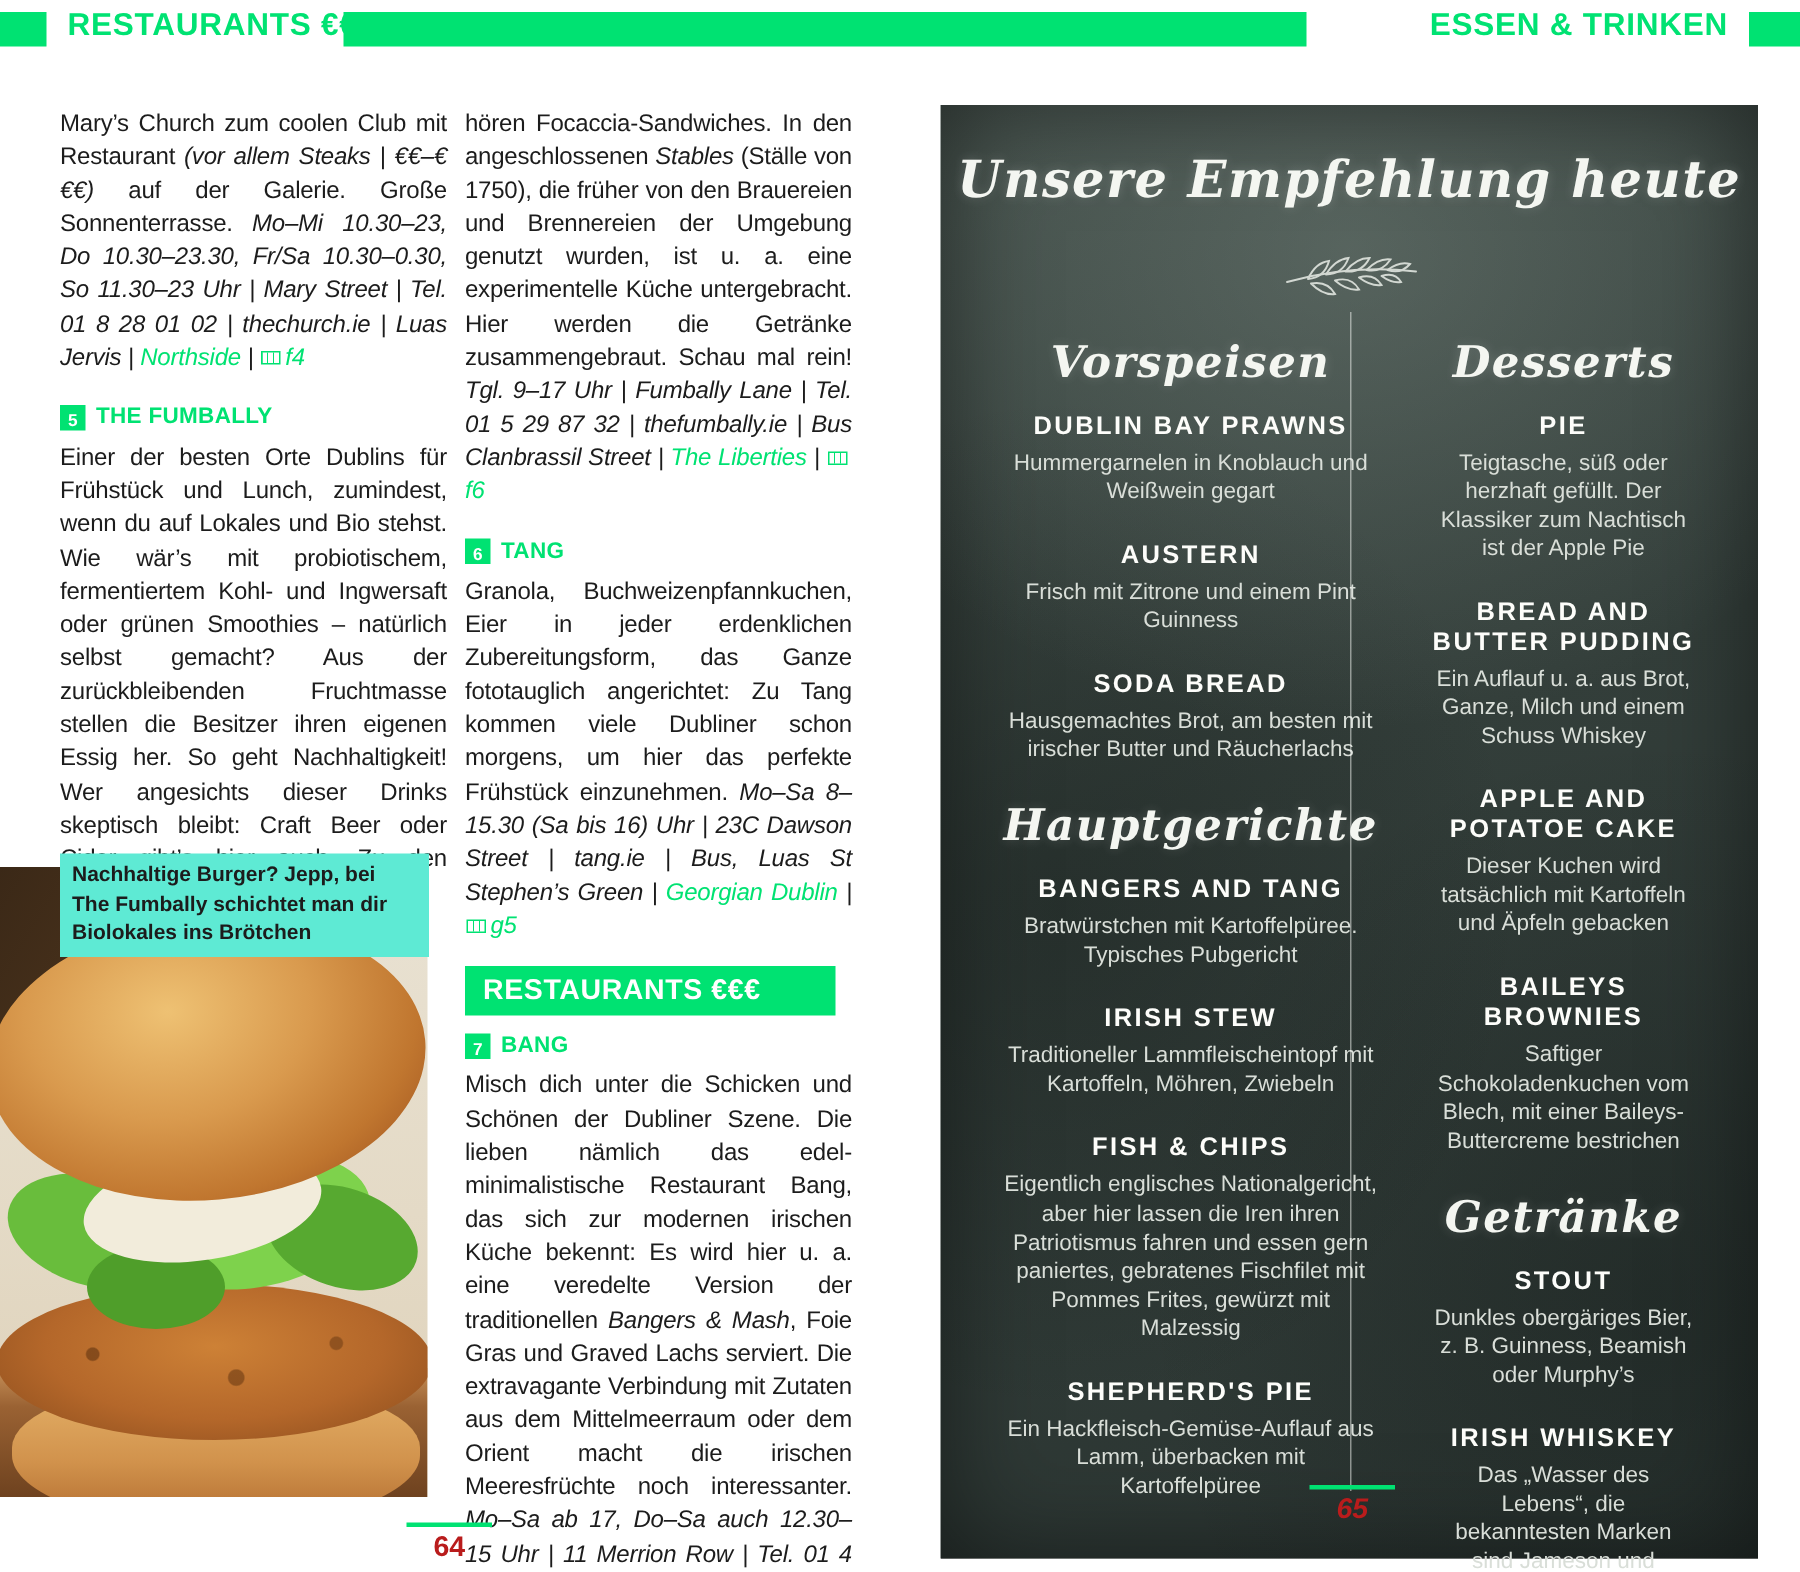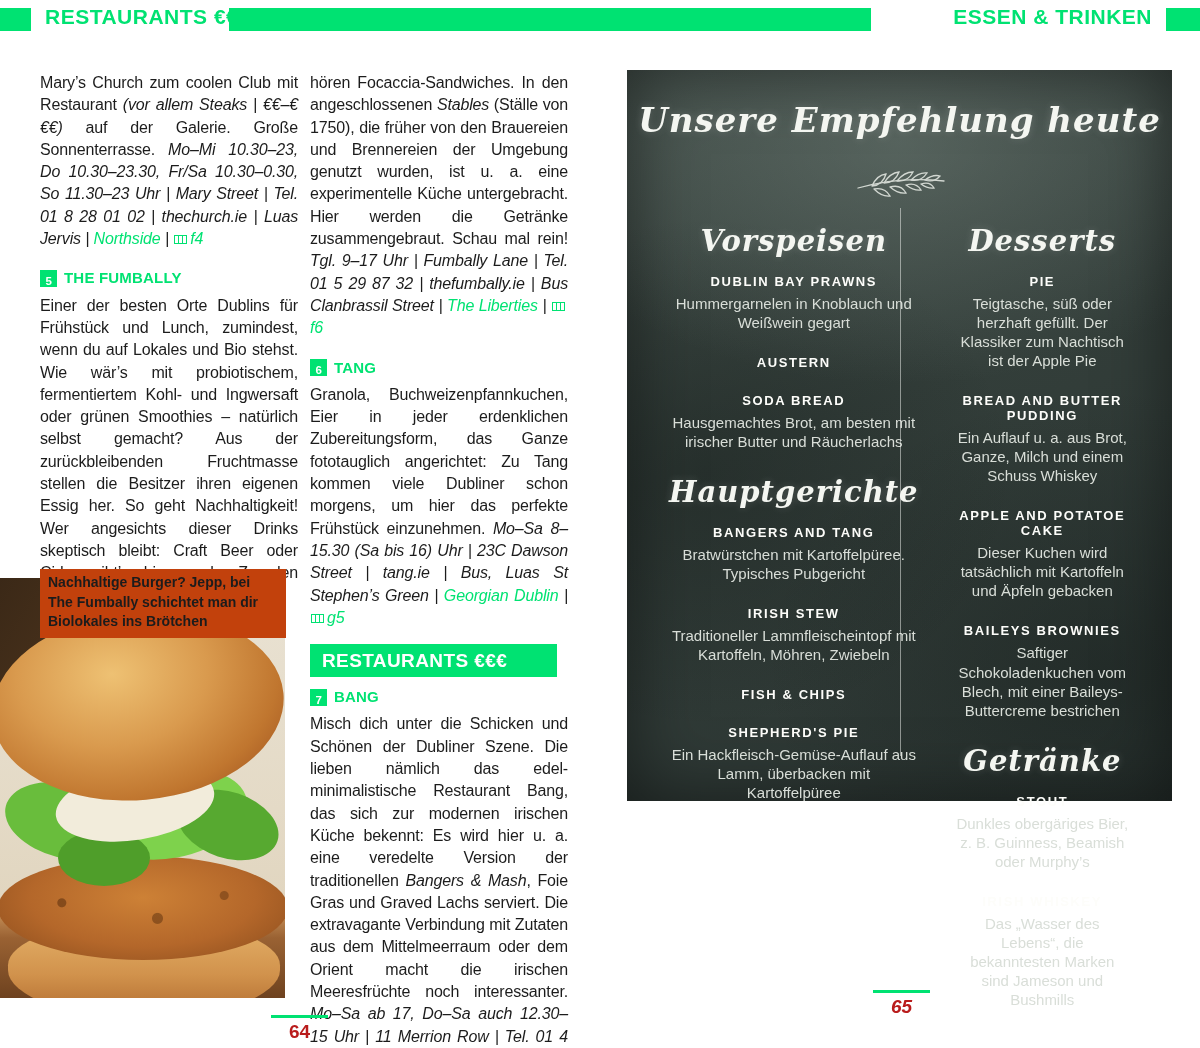--- a/index.html
+++ b/index.html
@@ -51,38 +51,38 @@
   .g2{left:92px;top:192px;width:156px;height:88px;background:#7ed24c;transform:rotate(-11deg);z-index:3;}
   .g3{left:176px;top:214px;width:104px;height:66px;background:#57a930;transform:rotate(18deg);z-index:3;}
   .g4{left:58px;top:252px;width:92px;height:56px;background:#4f9e2a;z-index:3;}
   .meat{left:-2px;top:278px;width:290px;height:104px;background:radial-gradient(ellipse at 50% 40%,#cd8136 0%,#b4672a 55%,#92511f 90%);z-index:2;}
   .meat::after{content:"";position:absolute;inset:0;border-radius:50%;background:
      radial-gradient(circle at 22% 45%,rgba(80,40,10,.5) 0 4px,transparent 5px),
      radial-gradient(circle at 55% 60%,rgba(80,40,10,.45) 0 5px,transparent 6px),
      radial-gradient(circle at 78% 38%,rgba(80,40,10,.4) 0 4px,transparent 5px);}
   .bun-bottom{left:8px;top:344px;width:272px;height:96px;background:linear-gradient(180deg,#e5b269 0%,#d1924c 55%,#b06a2d 100%);border-radius:45% 45% 50% 50%;z-index:1;}
 
-  .caption{position:absolute;left:40px;top:569px;width:246px;background:#c2410c;padding:4px 8px 6px 8px;font-weight:bold;font-size:14px;line-height:1.4;z-index:8;}
-
-  
-  .board{position:absolute;left:627px;top:70px;width:545px;height:731px;color:var(--board-ink);
+  .caption{position:absolute;left:40px;top:569px;width:246px;background:#5eead4;padding:4px 8px 6px 8px;font-weight:bold;font-size:14px;line-height:1.4;z-index:8;}
+
+  
+  .board{position:absolute;left:627px;top:70px;width:545px;height:969px;color:var(--board-ink);
     background:
       radial-gradient(ellipse 120% 55% at 50% 10%,rgba(150,166,158,.30),rgba(150,166,158,0) 60%),
       radial-gradient(ellipse 80% 50% at 15% 55%,rgba(16,22,20,.35),rgba(16,22,20,0) 70%),
       radial-gradient(ellipse 90% 55% at 88% 82%,rgba(14,20,18,.32),rgba(14,20,18,0) 70%),
       linear-gradient(160deg,#414d48 0%,#333e3a 45%,#2b3532 100%);
     box-shadow:inset 0 0 70px rgba(0,0,0,.5);}
   .board-title{margin-top:30px;text-align:center;font-family:"DejaVu Serif",serif;font-style:italic;font-weight:bold;font-size:34px;letter-spacing:1px;text-shadow:0 0 8px rgba(255,255,255,.18);}
   .laurel{display:block;margin:22px auto 0 auto;opacity:.85;}
   .board-divider{position:absolute;left:50%;top:138px;bottom:45px;width:1px;background:rgba(245,248,243,.5);}
   .board-cols{display:flex;margin-top:2px;padding:0 24px;}
   .bcol{flex:1;text-align:center;padding:0 18px;}
   .menu-script{font-family:"DejaVu Serif",serif;font-style:italic;font-weight:bold;font-size:29px;letter-spacing:1px;margin:24px 0 16px 0;text-shadow:0 0 8px rgba(255,255,255,.16);}
   .mi{margin-bottom:23px;}
-  .mi-name{font-weight:bold;font-size:13px;letter-spacing:1.6px;color:#fdfdfa;}
+  .mi-name{font-weight:bold;font-size:17px;letter-spacing:1.6px;color:#fdfdfa;}
   .mi-desc{margin-top:5px;font-size:15px;line-height:1.27;color:var(--board-sub);}
 
   
   .folio{position:absolute;width:57px;text-align:center;}
   .folio-rule{height:3px;background:var(--green);margin-bottom:3px;}
   .folio-num{font-weight:bold;font-size:19px;color:#b91c1c;}
   .folio-64{left:271px;top:1015px;}
   .folio-65{left:873px;top:990px;font-style:italic;}
 </style>
 </head>
@@ -155,36 +155,38 @@
     <div class="board-divider"></div>
     <div class="board-cols">
       <div class="bcol">
         <div class="menu-script">Vorspeisen</div>
         <div class="mi">
           <div class="mi-name">DUBLIN BAY PRAWNS</div>
           <div class="mi-desc">Hummergarnelen in Knoblauch und Weißwein gegart</div>
         </div>
         <div class="mi">
           <div class="mi-name">AUSTERN</div>
+          <div class="mi-desc">Frisch mit Zitrone und einem Pint Guinness</div>
         </div>
         <div class="mi">
           <div class="mi-name">SODA BREAD</div>
           <div class="mi-desc">Hausgemachtes Brot, am besten mit irischer Butter und Räucherlachs</div>
         </div>
         <div class="menu-script">Hauptgerichte</div>
         <div class="mi">
           <div class="mi-name">BANGERS AND TANG</div>
           <div class="mi-desc">Bratwürstchen mit Kartoffelpüree. Typisches Pubgericht</div>
         </div>
         <div class="mi">
           <div class="mi-name">IRISH STEW</div>
           <div class="mi-desc">Traditioneller Lammfleischeintopf mit Kartoffeln, Möhren, Zwiebeln</div>
         </div>
         <div class="mi">
           <div class="mi-name">FISH &amp; CHIPS</div>
+          <div class="mi-desc">Eigentlich englisches Nationalgericht, aber hier lassen die Iren ihren Patriotismus fahren und essen gern paniertes, gebratenes Fischfilet mit Pommes Frites, gewürzt mit Malzessig</div>
         </div>
         <div class="mi">
           <div class="mi-name">SHEPHERD'S PIE</div>
           <div class="mi-desc">Ein Hackfleisch-Gemüse-Auflauf aus Lamm, überbacken mit Kartoffelpüree</div>
         </div>
       </div>
       <div class="bcol">
         <div class="menu-script">Desserts</div>
         <div class="mi">
           <div class="mi-name">PIE</div>

